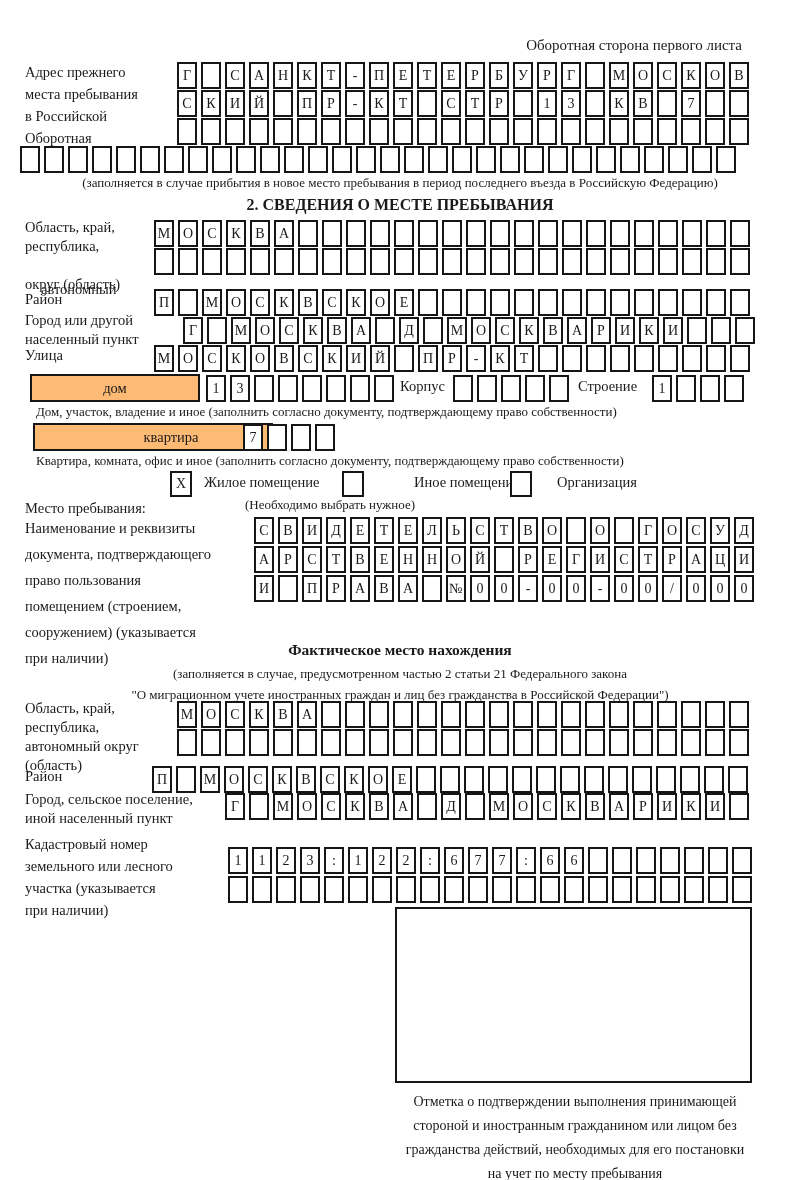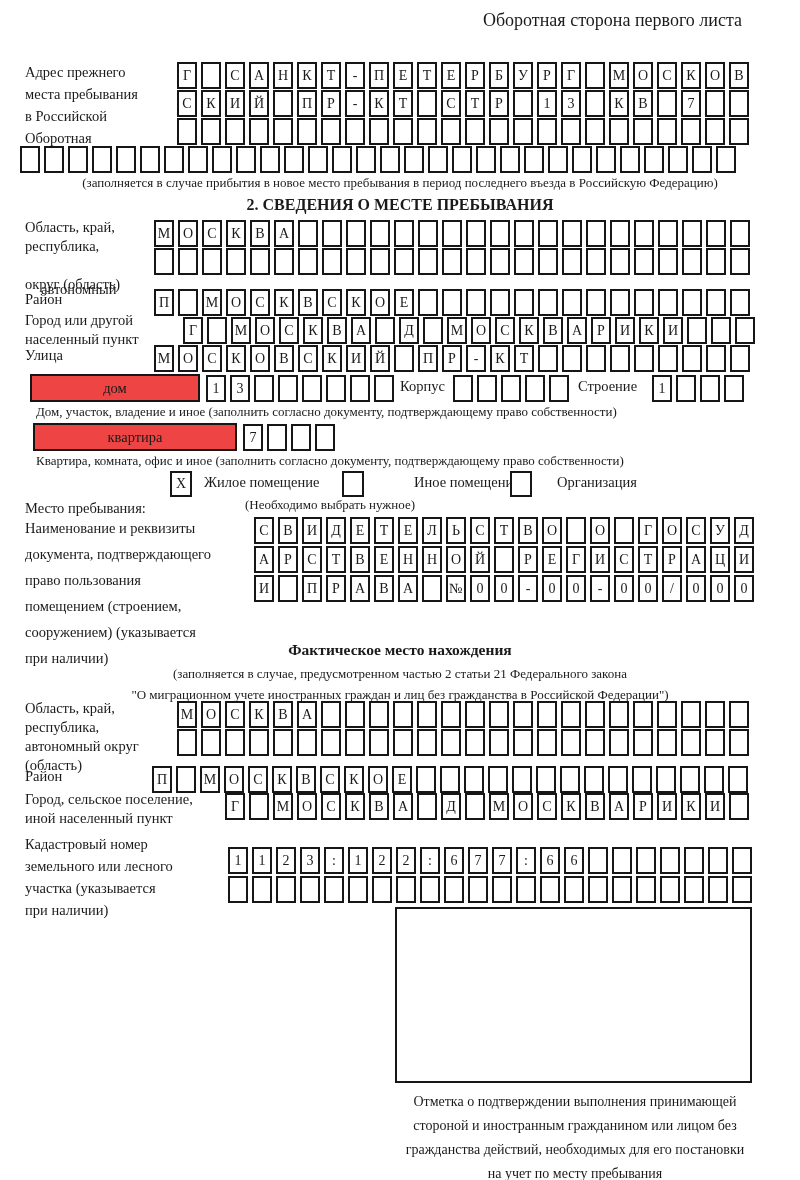--- a/index.html
+++ b/index.html
@@ -7,31 +7,31 @@
         font-family:"Liberation Serif",serif;color:#1a1a1a;overflow:hidden;}
   .abs{position:absolute;}
   .lbl{font-size:14.5px;white-space:nowrap;}
   .cap{font-size:13px;white-space:nowrap;text-align:center;}
   .ttl{font-size:16px;font-weight:bold;white-space:nowrap;}
   .center{left:0;width:800px;text-align:center;}
   .cells{position:absolute;display:flex;}
   .cell{flex:none;width:16px;height:23px;border:2px solid #161616;margin-right:4px;
         font-size:14px;line-height:23px;text-align:center;background:#fff;}
   .widebox{position:absolute;border:2px solid #161616;height:24px;text-align:center;
-        font-size:14.5px;line-height:24px;background:#ef4444;}
+        font-size:14.5px;line-height:24px;background:#fdba74;}
   .chk{position:absolute;width:18px;height:22px;border:2px solid #161616;text-align:center;
         font-size:14px;line-height:22px;background:#fff;}
   .stamp{position:absolute;border:2px solid #161616;background:#fff;}
 </style>
 </head>
 <body>
 
 <div class="page">
 
-  <div class="abs lbl" style="top:10px;right:58px;font-size:18px;">Оборотная сторона первого листа</div>
+  <div class="abs lbl" style="top:37px;right:58px;font-size:15px;">Оборотная сторона первого листа</div>
 
   <div class="abs lbl" style="left:25px;top:64px;">Адрес прежнего</div>
   <div class="abs lbl" style="left:25px;top:86px;">места пребывания</div>
   <div class="abs lbl" style="left:25px;top:108px;">в Российской</div>
   <div class="abs lbl" style="left:25px;top:130px;">Оборотная</div>
 
   <div class="cells" style="left:177px;top:62px;">
       <span class="cell">Г</span>
       <span class="cell"></span>
       <span class="cell">С</span>
@@ -313,21 +313,21 @@
     </div>
   <div class="abs lbl" style="left:578px;top:378px;">Строение</div>
   <div class="cells" style="left:652px;top:375px;">
       <span class="cell">1</span>
       <span class="cell"></span>
       <span class="cell"></span>
       <span class="cell"></span>
     </div>
   <div class="abs cap" style="left:36px;top:404px;">Дом, участок, владение и иное (заполнить согласно документу, подтверждающему право собственности)</div>
 
-  <div class="widebox" style="left:33px;top:423px;width:200px;">квартира</div>
+  <div class="widebox" style="left:33px;top:423px;width:200px;padding-left:36px;">квартира</div>
   <div class="cells" style="left:243px;top:424px;">
       <span class="cell">7</span>
       <span class="cell"></span>
       <span class="cell"></span>
       <span class="cell"></span>
     </div>
   <div class="abs cap" style="left:36px;top:453px;">Квартира, комната, офис и иное (заполнить согласно документу, подтверждающему право собственности)</div>
 
   <div class="abs lbl" style="left:25px;top:500px;">Место пребывания:</div>
   <div class="chk" style="left:170px;top:471px;">X</div>

